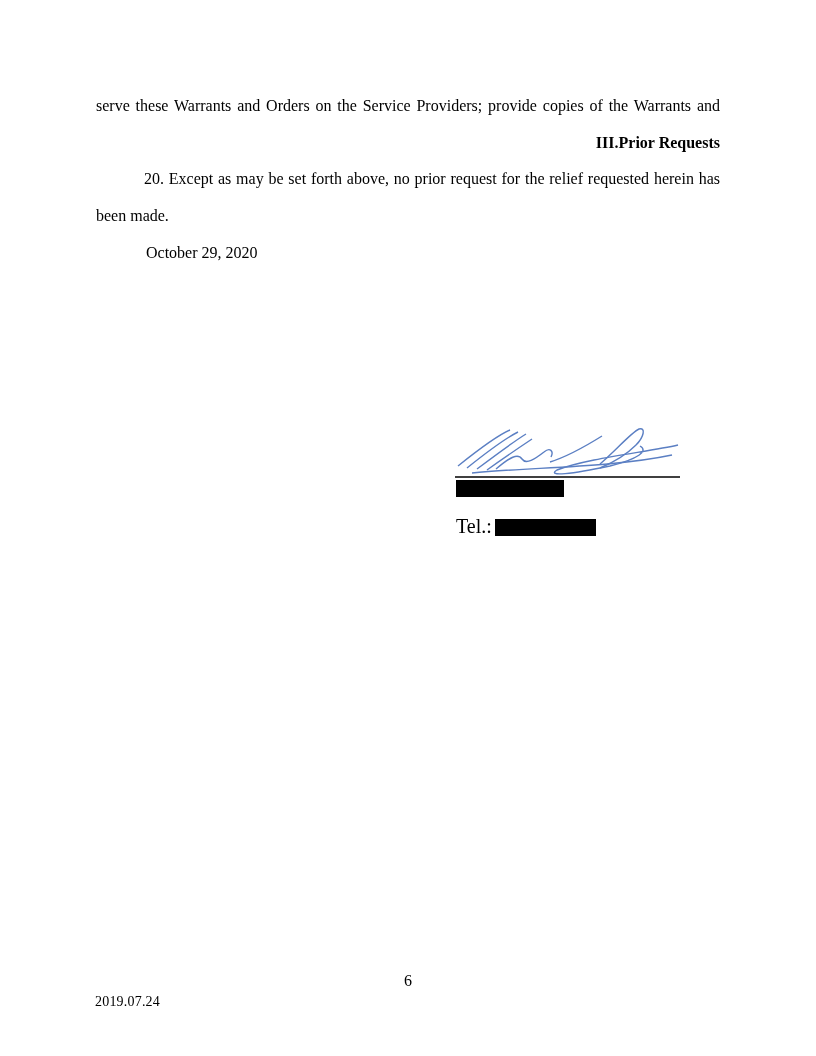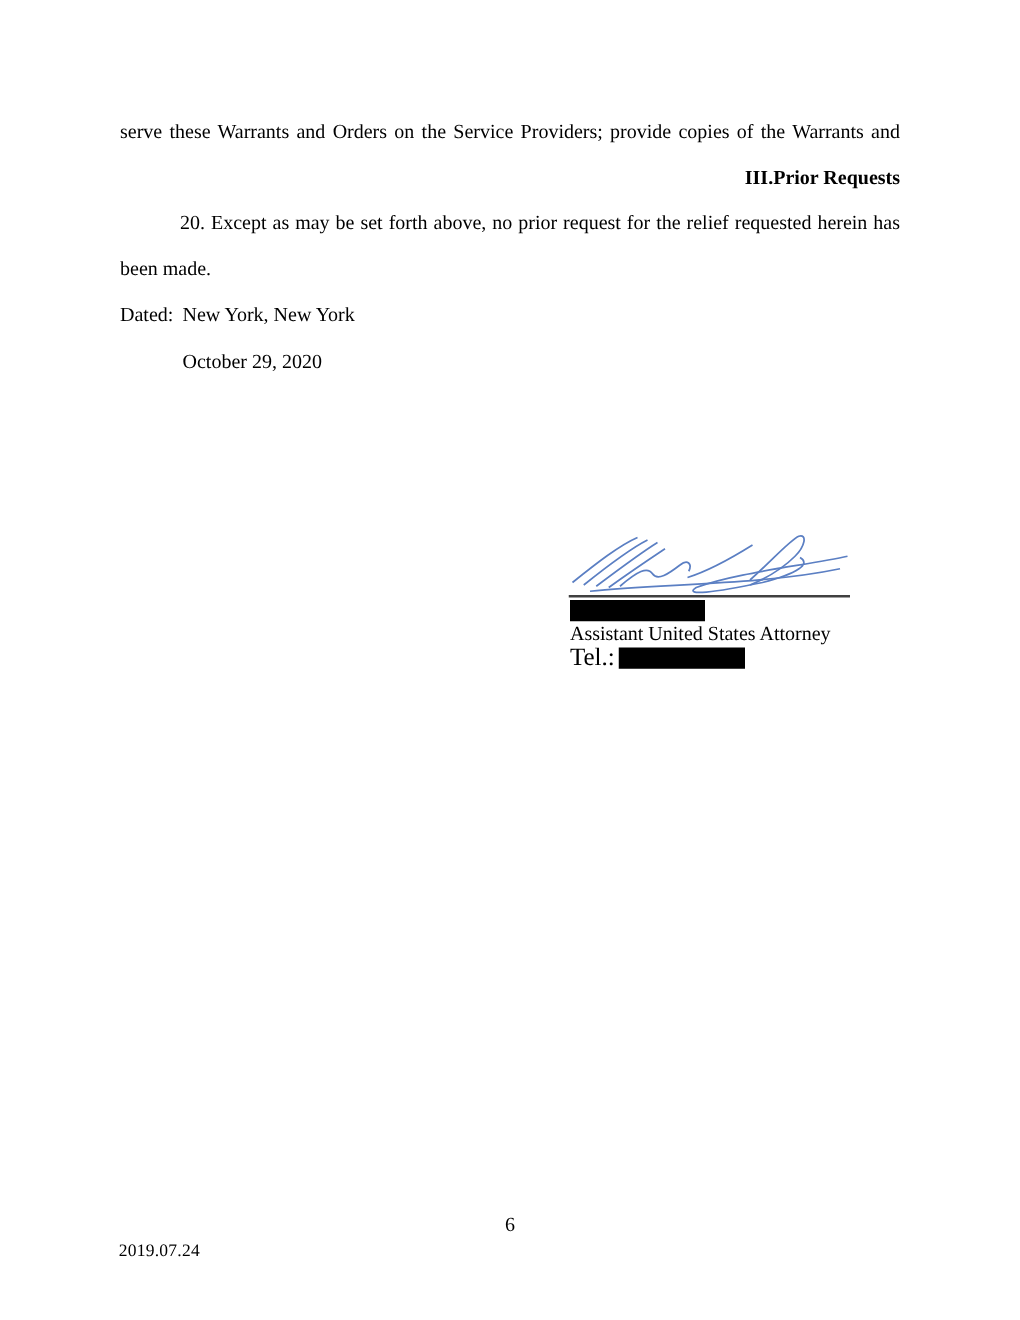--- a/index.html
+++ b/index.html
@@ -67,41 +67,37 @@
   <div class="content">
     <div class="ln just">serve these Warrants and Orders on the Service Providers; provide copies of the Warrants and</div>
 
     <div class="ln heading">
       <span class="h-num">III.</span><span>Prior Requests</span>
     </div>
 
     <div class="ln just indent">20. Except as may be set forth above, no prior request for the relief requested herein has</div>
     <div class="ln">been made.</div>
 
-    <div class="ln">
-      <span class="d-label">Dated:</span><span>New York, New York</span>
-    </div>
     <div class="ln indent50">October 29, 2020</div>
   </div>
 
   <svg class="sig-svg" width="235" height="56" viewBox="0 0 235 56" fill="none">
     <path d="M8,42 C28,26 46,12 60,6" stroke-width="1.4" fill="none" stroke="#5b7fc3"></path>
     <path d="M17,44 C37,28 54,15 68,8" stroke-width="1.4" fill="none" stroke="#5b7fc3"></path>
     <path d="M27,45 C47,30 63,18 76,10" stroke-width="1.4" fill="none" stroke="#5b7fc3"></path>
     <path d="M37,46 C55,33 70,23 82,15" stroke-width="1.4" fill="none" stroke="#5b7fc3"></path>
     <path d="M46,45 C60,33 68,29 72,35 C76,41 85,35 94,28 C100,23 104,27 101,33" stroke-width="1.4" fill="none" stroke="#5b7fc3"></path>
     <path d="M100,38 C116,33 136,22 152,12" stroke-width="1.4" fill="none" stroke="#5b7fc3"></path>
     <path d="M150,40 C166,26 182,8 189,5 C196,3 194,13 186,21 C176,31 162,39 150,44" stroke-width="1.4" fill="none" stroke="#5b7fc3"></path>
     <path d="M190,22 C199,27 188,35 160,42 C122,50 96,53 107,46 C138,34 198,28 228,21" stroke-width="1.4" fill="none" stroke="#5b7fc3"></path>
     <path d="M22,49 C80,43 160,44 222,31" stroke-width="1.4" fill="none" stroke="#5b7fc3"></path>
   </svg>
 
   <div class="sig-line"></div>
   <div class="redact-name"></div>
-  <div class="sig-title">Assistant United States Attorney</div>
   <div class="sig-tel">
     <span>Tel.:</span><span class="redact-tel"></span>
   </div>
 
   <div class="footer-page">6</div>
   <div class="footer-stamp">2019.07.24</div>
 
 </div>
 
 </body></html>

